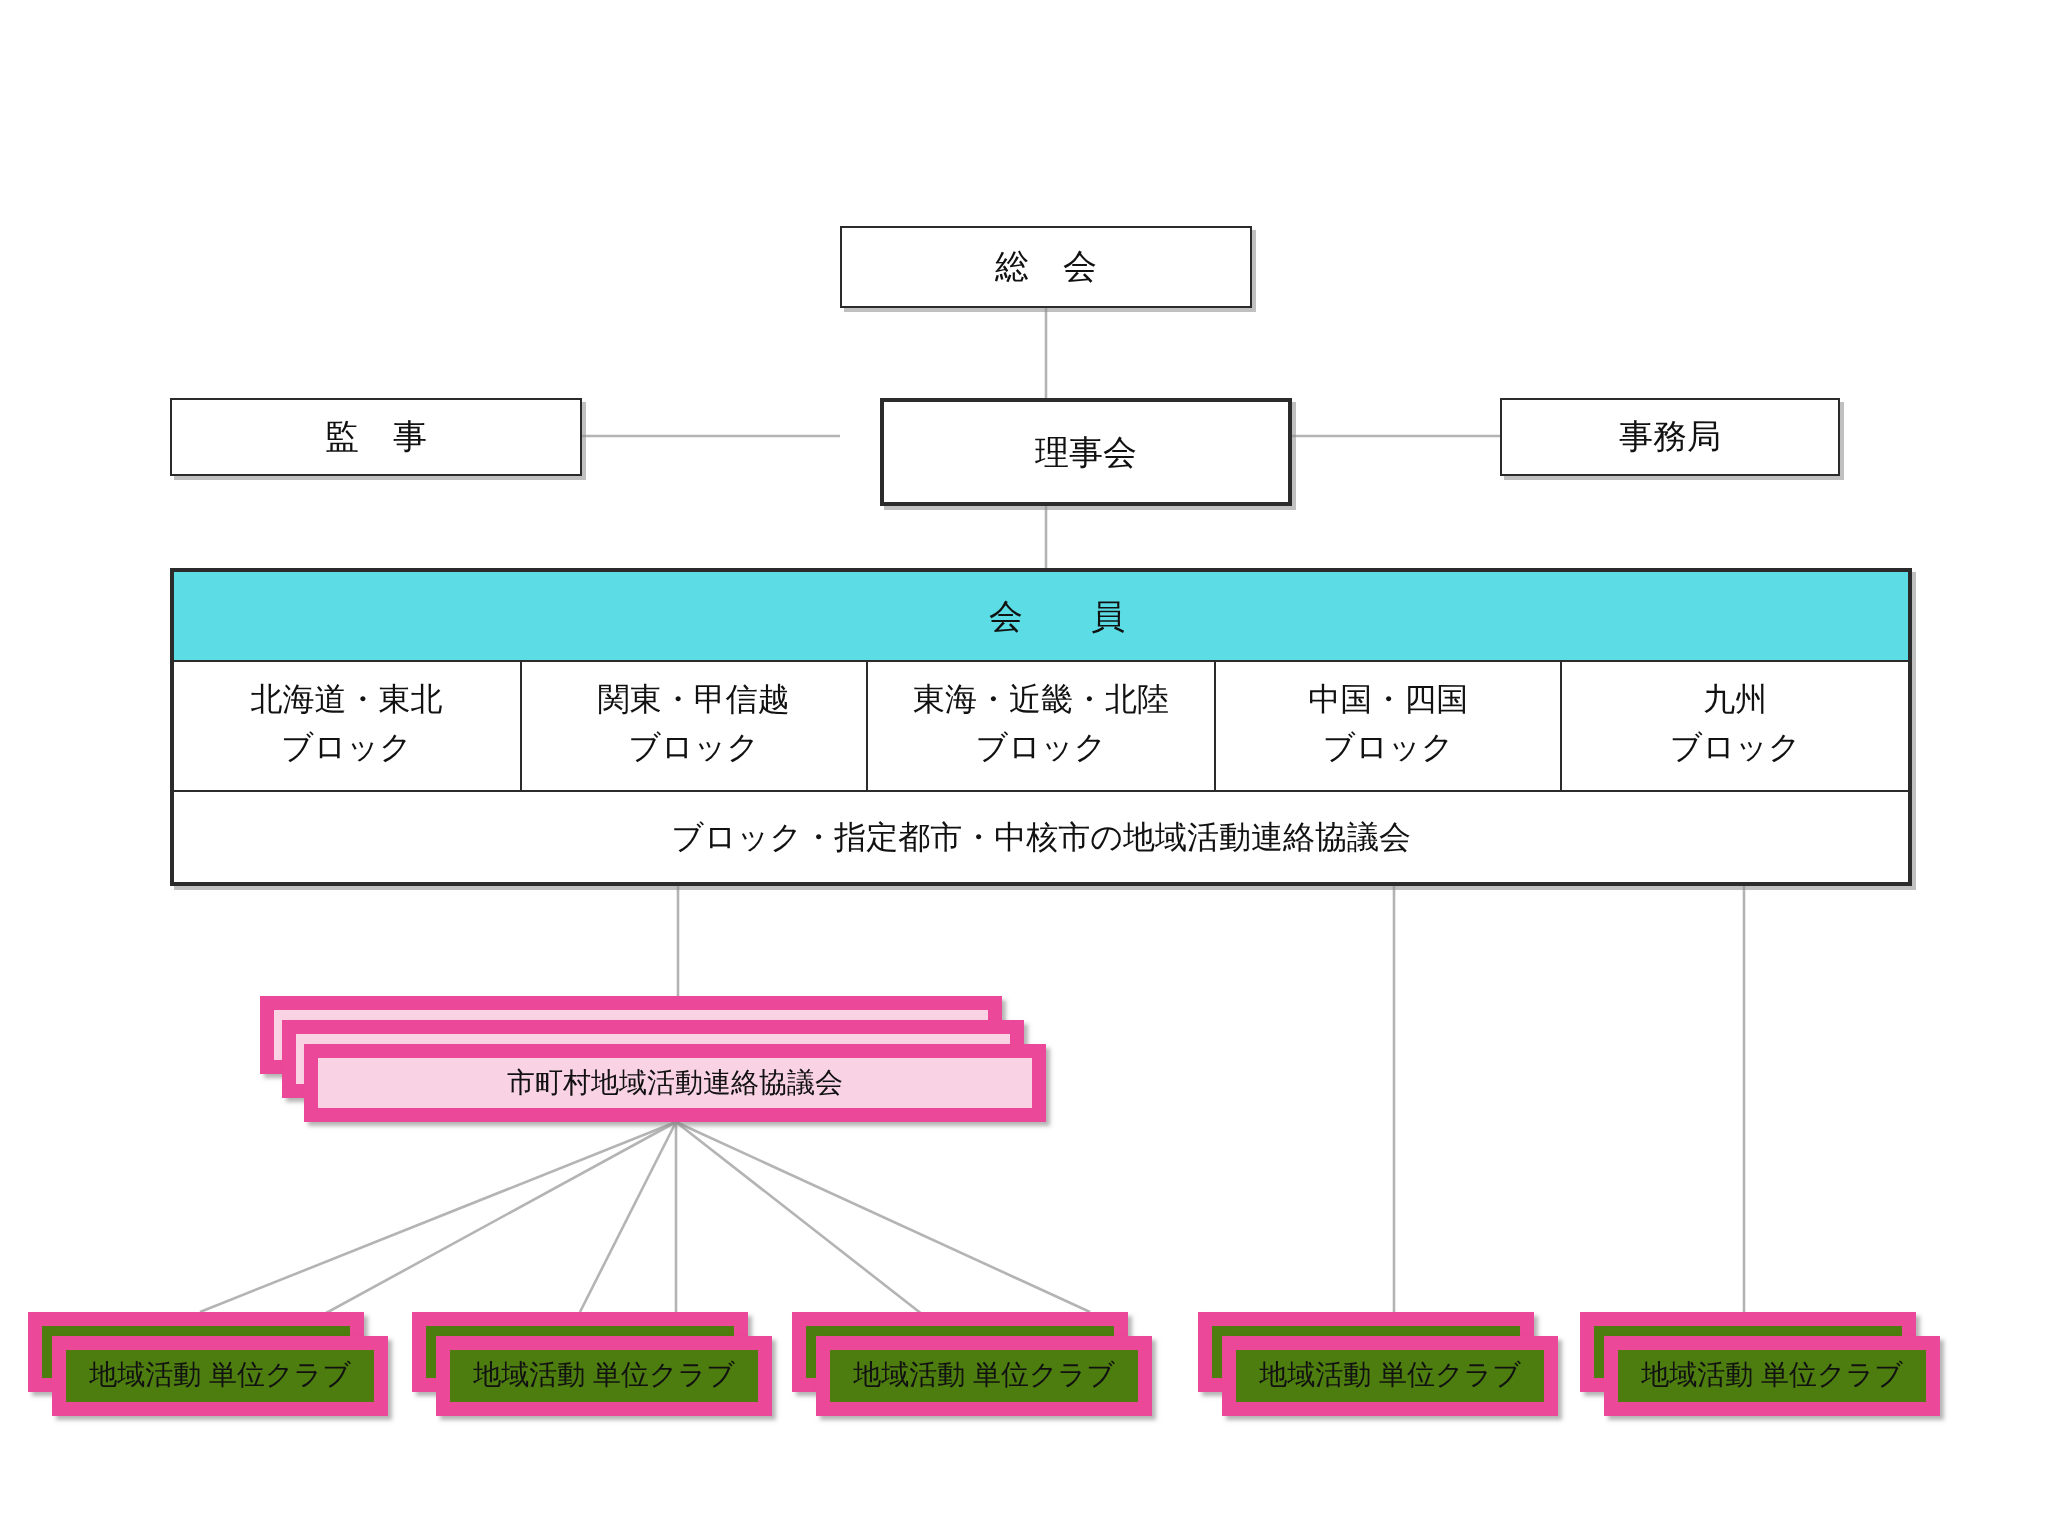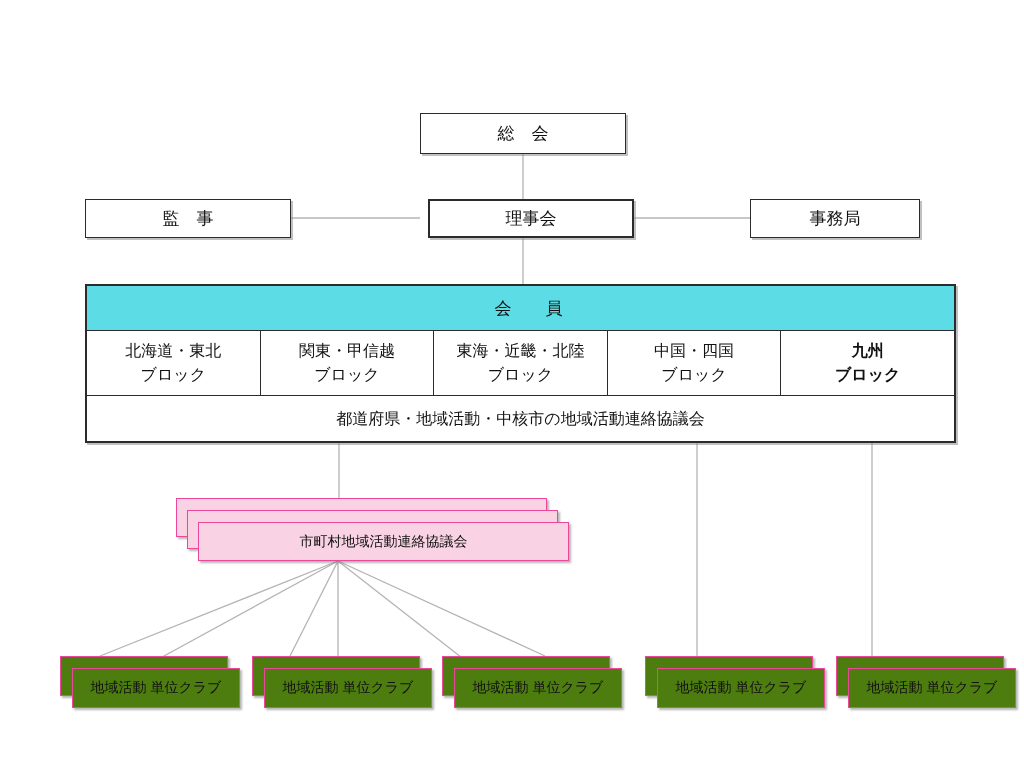--- a/index.html
+++ b/index.html
@@ -22,29 +22,28 @@
   }
   .member-header{
     height:44px;background:#5CDDE5;border-bottom:1px solid #2b2b2b;
     display:flex;align-items:center;justify-content:center;font-size:17px;padding-left:16px;
   }
   .blocks-row{display:flex;height:64px;border-bottom:1px solid #2b2b2b;}
   .block-cell{
     flex:1;border-right:1px solid #2b2b2b;display:flex;flex-direction:column;
     align-items:center;justify-content:center;font-size:16px;line-height:24px;text-align:center;
   }
-  .block-cell:last-child{border-right:none;font-weight:bold;}
+  .block-cell:last-child{border-right:none;}
   .table-footer{
     height:47px;display:flex;align-items:center;justify-content:center;font-size:16px;
   }
   .stack-box{
-    position:absolute;border:1px solid #ec4899;box-sizing:border-box;
+    position:absolute;border:7px solid #ec4899;box-sizing:border-box;
     display:flex;align-items:center;justify-content:center;
     box-shadow:2px 2px 2px rgba(110,110,110,.5);
-    margin-left:46px;
   }
   .pink{background:#F9D3E3;width:371px;height:39px;font-size:14px;}
   .yellow{background:#4d7c0f;width:168px;height:40px;font-size:14px;}
 </style>
 </head>
 <body>
 
 <div class="scene">
 
   <svg class="lines-layer" width="1024" height="768" viewBox="0 0 1024 768">
@@ -69,21 +68,21 @@
       <line x1="338" y1="561" x2="338" y2="668"></line>
       <line x1="338" y1="561" x2="475" y2="668"></line>
       <line x1="338" y1="561" x2="545" y2="656"></line>
     </g>
   </svg>
 
   <div class="box" style="left:85px;top:199px;width:206px;height:39px;">監　事</div>
 
   <div class="box" style="left:420px;top:113px;width:206px;height:41px;">総　会</div>
 
-  <div class="box thick" style="left:428px;top:199px;width:206px;height:39px;">理事会</div>
+  <div class="box thick" style="left:440px;top:199px;width:206px;height:54px;">理事会</div>
 
   <div class="box" style="left:750px;top:199px;width:170px;height:39px;">事務局</div>
 
   <div class="member-table">
     <div class="member-header">会　　員</div>
     <div class="blocks-row">
       <div class="block-cell">
         <span>北海道・東北</span>
         <span>ブロック</span>
       </div>
@@ -97,21 +96,21 @@
       </div>
       <div class="block-cell">
         <span>中国・四国</span>
         <span>ブロック</span>
       </div>
       <div class="block-cell">
         <span>九州</span>
         <span>ブロック</span>
       </div>
     </div>
-    <div class="table-footer">都道府県・地域活動・中核市の地域活動連絡協議会</div>
+    <div class="table-footer">ブロック・指定都市・中核市の地域活動連絡協議会</div>
   </div>
 
   <div class="stack-box pink" style="left:130px;top:498px;"></div>
   <div class="stack-box pink" style="left:141px;top:510px;"></div>
   <div class="stack-box pink" style="left:152px;top:522px;">市町村地域活動連絡協議会</div>
 
   <div class="stack-box yellow" style="left:14px;top:656px;"></div>
   <div class="stack-box yellow" style="left:26px;top:668px;">地域活動 単位クラブ</div>
 
   <div class="stack-box yellow" style="left:206px;top:656px;"></div>

